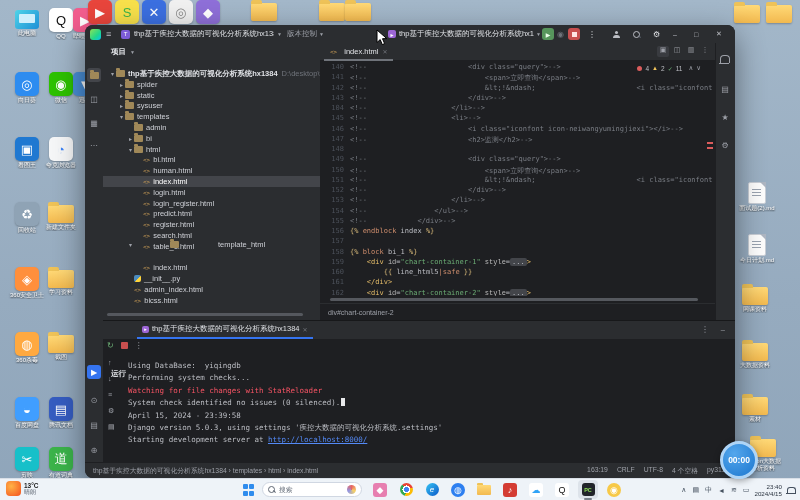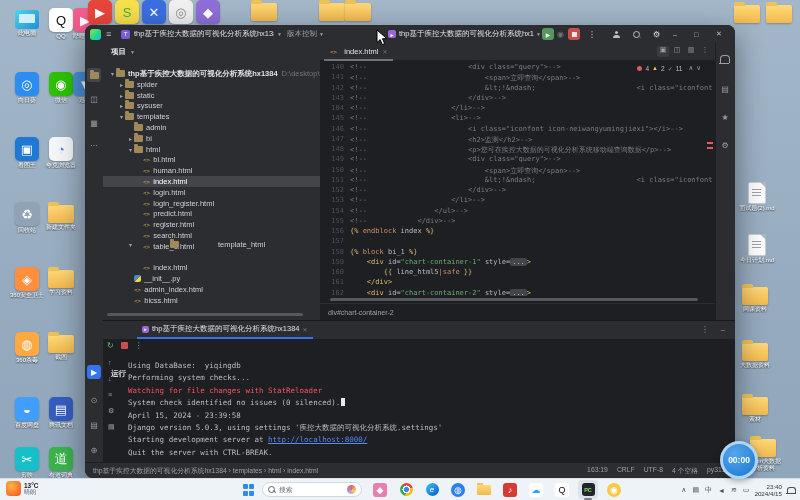--- a/index.html
+++ b/index.html
@@ -47,21 +47,21 @@
   
   #editor{position:absolute;left:235px;top:18px;width:395px;height:277px;background:#1e1f22;}
   #tabbar{position:absolute;left:0;top:0;width:395px;height:17px;background:#2b2d30;border-bottom:1px solid #1e1f22;}
   #tab-active{position:absolute;left:4px;top:0;height:16px;display:flex;align-items:center;padding:0 6px;color:#dfe1e5;border-bottom:2px solid #6f737a;}
   .tabico{position:absolute;top:3px;width:12px;height:11px;text-align:center;color:#9da0a8;font-size:7px;border-radius:2px;}
   #code{position:absolute;left:0;top:17px;width:395px;height:236px;overflow:hidden;font-family:"DejaVu Sans Mono",monospace;font-size:7px;}
   .cline{position:absolute;left:0;width:473px;height:10px;white-space:pre;}
   .lnum{position:absolute;left:0;width:24px;text-align:right;color:#4b5059;}
   .lcode{position:absolute;left:30px;white-space:pre;}
   .cmt{color:#7a7e85;} .tplb{color:#d5b778;} .kw{color:#cf8e6d;} .txt{color:#bcbec4;}
-  .tag{color:#e8bf6a;} .attr{color:#bababa;} .str{color:#6aab73;}
+  .tag{color:#e8bf6a;} .attr{color:#bababa;font-family:Liberation Mono, monospace;} .str{color:#6aab73;}
   .fold{background:#43454a;border-radius:2px;padding:0 2px;color:#bcbec4;}
   #inspect{position:absolute;right:14px;top:4px;display:flex;align-items:center;gap:3px;font-size:6.5px;color:#bcbec4;font-family:"Liberation Sans",sans-serif;}
   .errdot{width:5px;height:5px;border-radius:50%;background:#db5c5c;display:inline-block;}
   .warntri{color:#f2c55c;font-size:6px;} .okchk{color:#6aab73;font-size:6px;}
   .stripe{position:absolute;right:2px;width:6px;height:2px;background:#db5c5c;}
   #ed-hscroll{position:absolute;left:10px;top:255px;width:368px;height:3px;background:#55585e;border-radius:2px;}
   #ed-crumb{position:absolute;left:0;top:260px;width:395px;height:17px;background:#1e1f22;border-top:1px solid #2b2d30;
             display:flex;align-items:center;padding-left:8px;color:#9da0a8;font-size:7px;box-sizing:border-box;}
   #rightstrip{position:absolute;left:630px;top:18px;width:20px;height:277px;background:#2b2d30;border-left:1px solid #1e1f22;}
   .bell{width:8px;height:7px;border:1px solid #9da0a8;border-bottom:none;border-radius:4px 4px 0 0;position:relative;margin:0 auto;}
@@ -475,21 +475,21 @@
       <div class="stripe" style="top:82px"></div>
       <div class="stripe" style="top:87px"></div>
     <div class="cline" style="top: 3px;"><span class="lnum">140</span><span class="lcode"><span class="cmt">&lt;!--                        &lt;div class="query"&gt;--&gt;</span></span></div>
         <div class="cline" style="top: 13.26px;"><span class="lnum">141</span><span class="lcode"><span class="cmt">&lt;!--                            &lt;span&gt;立即查询&lt;/span&gt;--&gt;</span></span></div>
         <div class="cline" style="top: 23.52px;"><span class="lnum">142</span><span class="lcode"><span class="cmt">&lt;!--                            &amp;lt;!&amp;ndash;                        &lt;i class="iconfont icon-xiangyou1"</span></span></div>
         <div class="cline" style="top: 33.78px;"><span class="lnum">143</span><span class="lcode"><span class="cmt">&lt;!--                        &lt;/div&gt;--&gt;</span></span></div>
         <div class="cline" style="top: 44.04px;"><span class="lnum">104</span><span class="lcode"><span class="cmt">&lt;!--                    &lt;/li&gt;--&gt;</span></span></div>
         <div class="cline" style="top: 54.3px;"><span class="lnum">145</span><span class="lcode"><span class="cmt">&lt;!--                    &lt;li&gt;--&gt;</span></span></div>
         <div class="cline" style="top: 64.56px;"><span class="lnum">146</span><span class="lcode"><span class="cmt">&lt;!--                        &lt;i class="iconfont icon-neiwangyumingjiexi"&gt;&lt;/i&gt;--&gt;</span></span></div>
         <div class="cline" style="top: 74.82px;"><span class="lnum">147</span><span class="lcode"><span class="cmt">&lt;!--                        &lt;h2&gt;监测&lt;/h2&gt;--&gt;</span></span></div>
-        <div class="cline" style="top: 85.08px;"><span class="lnum">148</span><span class="lcode"><span class="cmt">&lt;!--                        &lt;p&gt;您可在疾控大数据的可视化分析系统移动端查询数据&lt;/p&gt;--&gt;</span></span></div>
+        <div class="cline" style="top: 85.08px;"><span class="lnum">148</span></div>
         <div class="cline" style="top: 95.34px;"><span class="lnum">149</span><span class="lcode"><span class="cmt">&lt;!--                        &lt;div class="query"&gt;--&gt;</span></span></div>
         <div class="cline" style="top: 105.6px;"><span class="lnum">150</span><span class="lcode"><span class="cmt">&lt;!--                            &lt;span&gt;立即查询&lt;/span&gt;--&gt;</span></span></div>
         <div class="cline" style="top: 115.86px;"><span class="lnum">151</span><span class="lcode"><span class="cmt">&lt;!--                            &amp;lt;!&amp;ndash;                        &lt;i class="iconfont icon-xiangyou1"</span></span></div>
         <div class="cline" style="top: 126.12px;"><span class="lnum">152</span><span class="lcode"><span class="cmt">&lt;!--                        &lt;/div&gt;--&gt;</span></span></div>
         <div class="cline" style="top: 136.38px;"><span class="lnum">153</span><span class="lcode"><span class="cmt">&lt;!--                    &lt;/li&gt;--&gt;</span></span></div>
         <div class="cline" style="top: 146.64px;"><span class="lnum">154</span><span class="lcode"><span class="cmt">&lt;!--                &lt;/ul&gt;--&gt;</span></span></div>
         <div class="cline" style="top: 156.9px;"><span class="lnum">155</span><span class="lcode"><span class="cmt">&lt;!--            &lt;/div&gt;--&gt;</span></span></div>
         <div class="cline" style="top: 167.16px;"><span class="lnum">156</span><span class="lcode"><span class="tplb">{% </span><span class="kw">endblock</span><span class="txt"> index </span><span class="tplb">%}</span></span></div>
         <div class="cline" style="top: 177.42px;"><span class="lnum">157</span><span class="lcode"></span></div>
         <div class="cline" style="top: 187.68px;"><span class="lnum">158</span><span class="lcode"><span class="tplb">{% </span><span class="kw">block</span><span class="txt"> bi_1 </span><span class="tplb">%}</span></span></div>
@@ -537,21 +537,20 @@
       <span class="gutico" style="top:66px">▤</span>
     </div>
     <div id="console">
         <div class="conline" style="top: 0px;"><span class="c-p">Using DataBase:  yiqingdb</span></div>
         <div class="conline" style="top: 12.4px;"><span class="c-p">Performing system checks...</span></div>
         <div class="conline" style="top: 24.8px;"><span class="c-r">Watching for file changes with StatReloader</span></div>
         <div class="conline" style="top: 37.2px;"><span class="c-p">System check identified no issues (0 silenced).</span><span class="cursorblk"></span></div>
         <div class="conline" style="top: 49.6px;"><span class="c-p">April 15, 2024 - 23:39:58</span></div>
         <div class="conline" style="top: 62px;"><span class="c-p">Django version 5.0.3, using settings '疾控大数据的可视化分析系统.settings'</span></div>
         <div class="conline" style="top: 74.4px;"><span class="c-p">Starting development server at </span><span class="c-l">http://localhost:8000/</span></div>
-        <div class="conline" style="top: 86.8px;"><span class="c-p">Quit the server with CTRL-BREAK.</span></div>
       </div>
   </div>
 
   <div id="statusbar">
     <div id="sb-left">thp基于疾控大数据的可视化分析系统hx1384 › templates › html › index.html</div>
     <div id="sb-right">
         <span>163:19</span>
         <span>CRLF</span>
         <span>UTF-8</span>
         <span>4 个空格</span>

